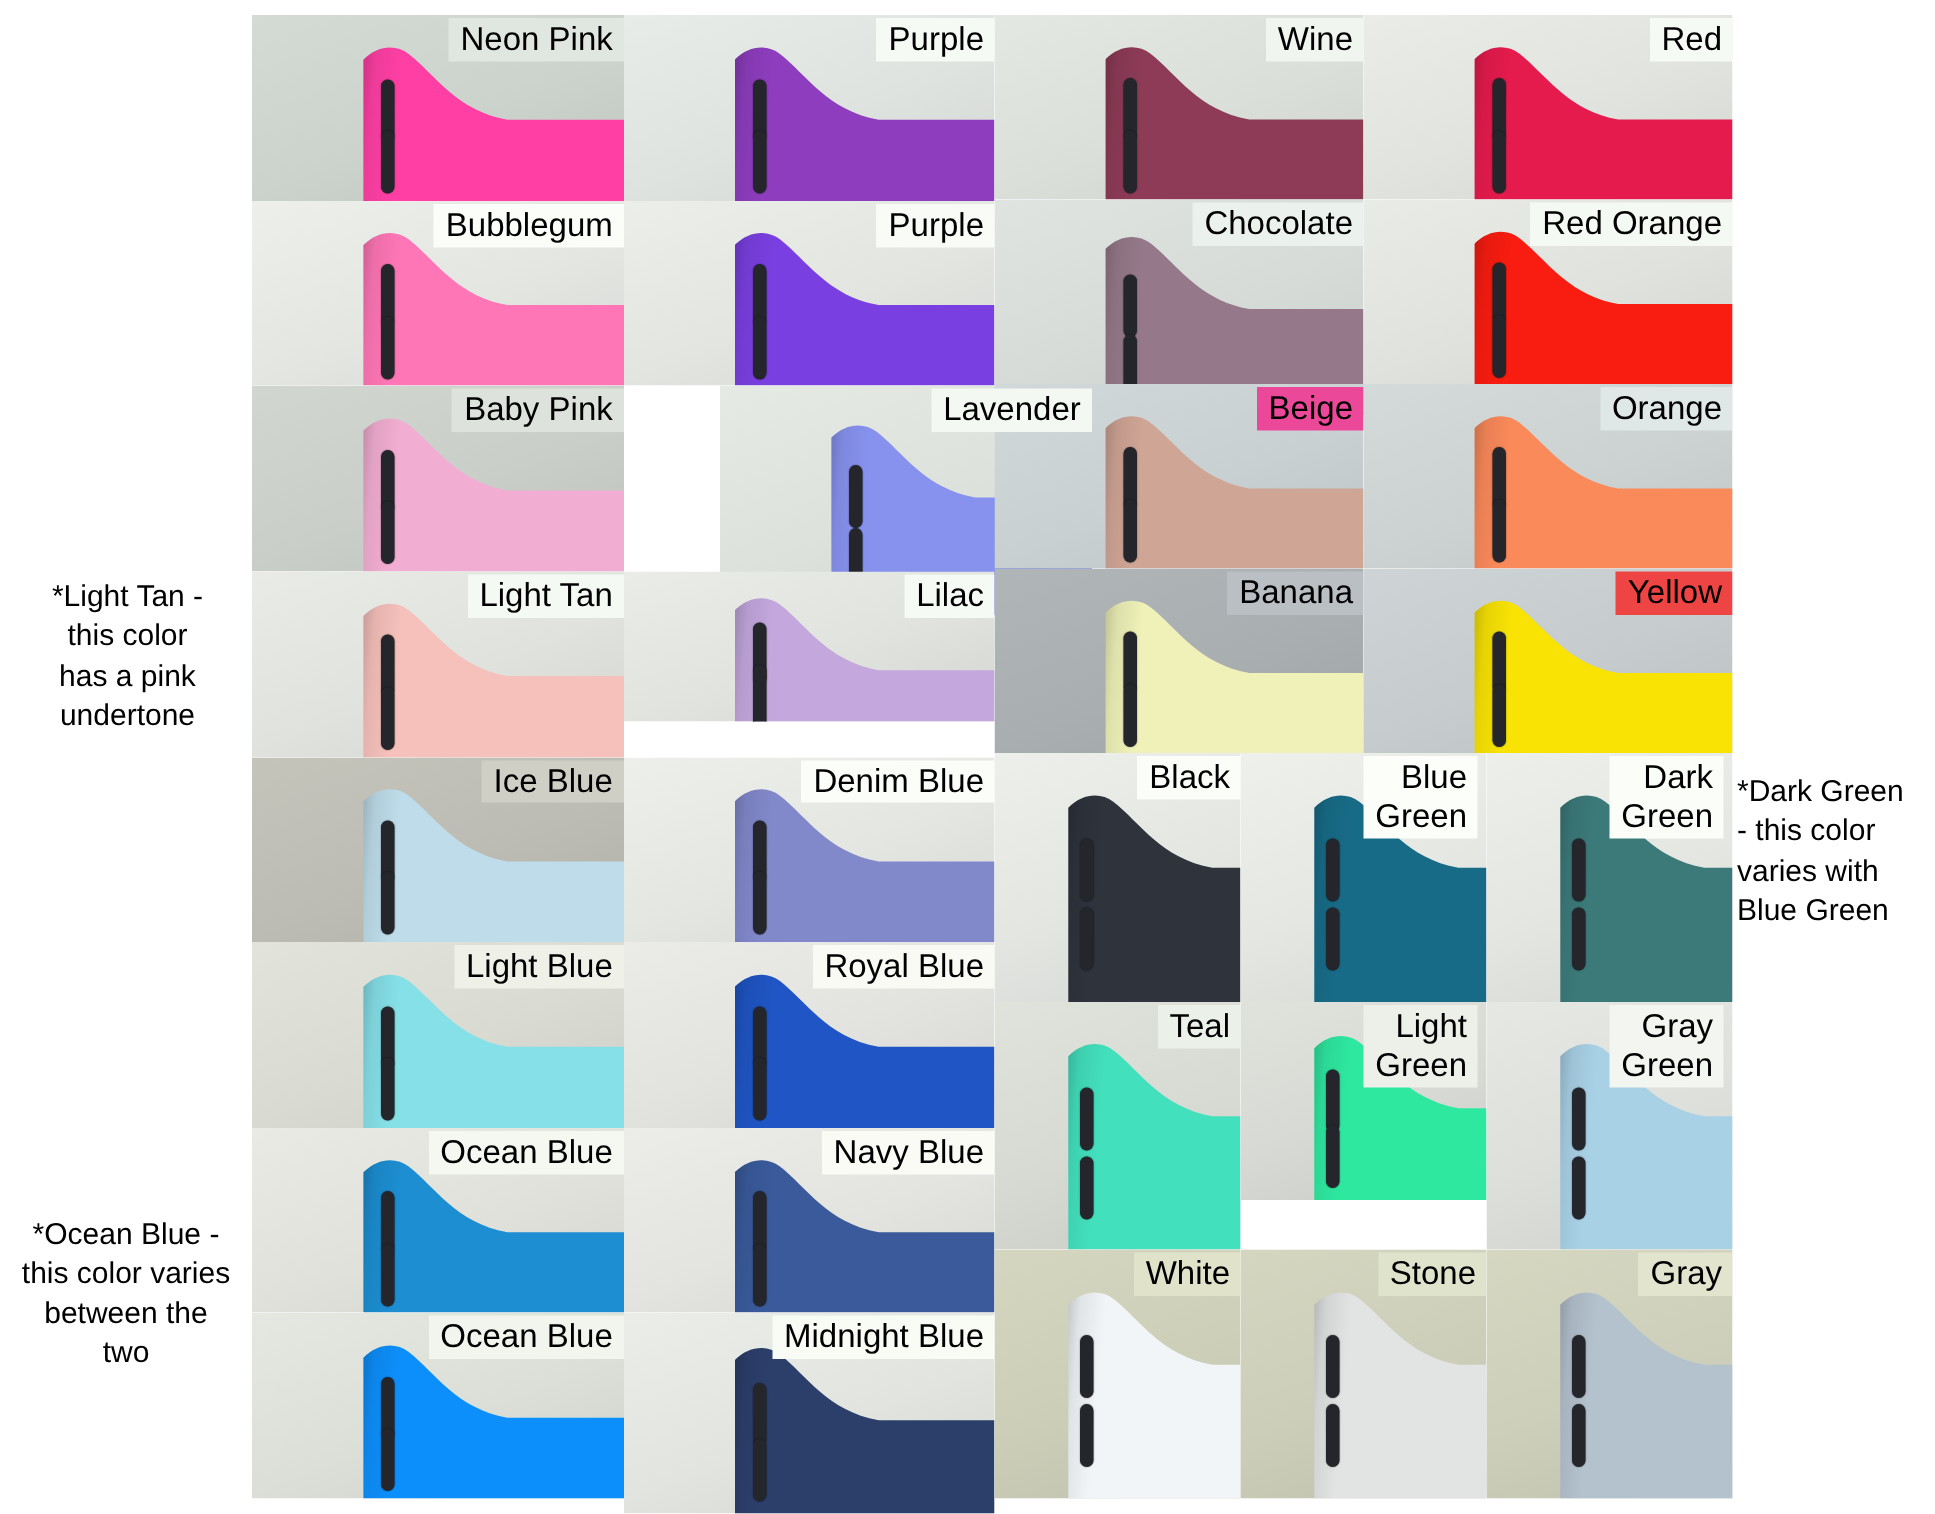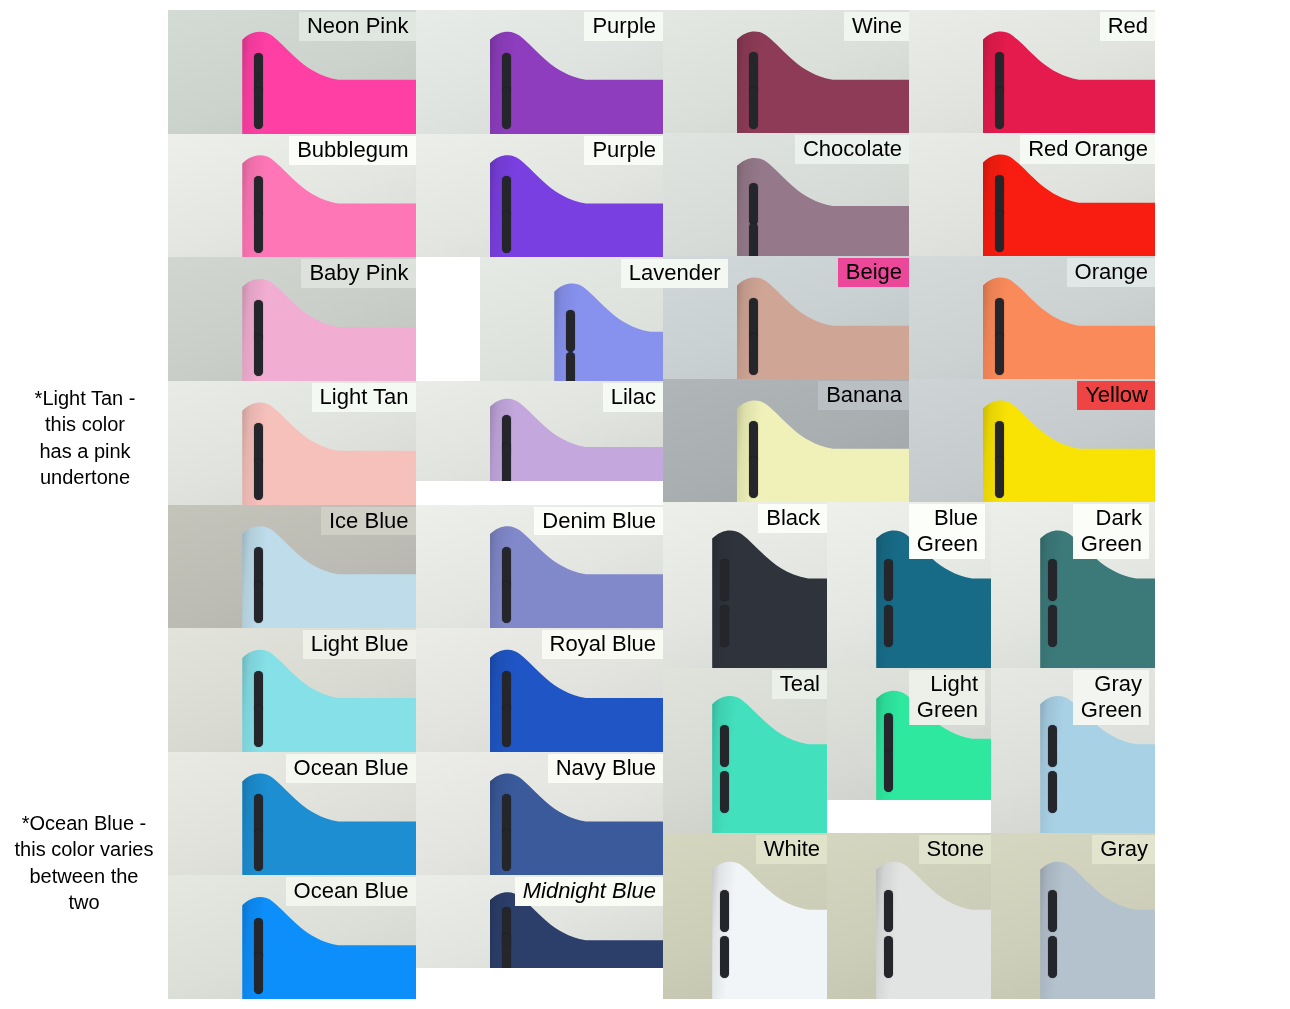--- a/index.html
+++ b/index.html
@@ -211,21 +211,21 @@
       </div>
       <div class="cell" style="left: 168px; top: 875.375px; width: 247.5px; height: 123.625px;">
         <div class="bg" style="background: linear-gradient(160deg, rgb(229, 232, 225) 0%, rgb(220, 223, 216) 55%, rgb(207, 210, 203) 100%);"></div>
         <div class="band">
           <div class="body" style="background: linear-gradient(95deg, rgb(10, 114, 201) 0px, rgb(12, 133, 233) 9px, rgb(13, 143, 251) 26px, rgb(13, 143, 251) 100%); clip-path: path(&quot;M 0 10 C 10 0 22 0 30 6 C 48 20 62 44 96 50 L 500 50 L 500 400 L 0 400 Z&quot;);"></div>
           <div class="lug a"></div>
           <div class="lug b"></div>
         </div>
         <div class="label" style="background: rgb(242, 245, 238);">Ocean Blue</div>
       </div>
-      <div class="cell" style="left: 415.5px; top: 875.375px; width: 247.5px; height: 93px; font-style: italic;">
+      <div class="cell" style="left: 415.5px; top: 875.375px; width: 247.5px; height: 134px;">
         <div class="bg" style="background: linear-gradient(160deg, rgb(235, 237, 232) 0%, rgb(226, 228, 223) 55%, rgb(212, 214, 210) 100%);"></div>
         <div class="band">
           <div class="body" style="background: linear-gradient(95deg, rgb(35, 50, 86) 0px, rgb(41, 59, 100) 9px, rgb(44, 63, 107) 26px, rgb(44, 63, 107) 100%); clip-path: path(&quot;M 0 10 C 10 0 22 0 30 6 C 48 20 62 44 96 50 L 500 50 L 500 400 L 0 400 Z&quot;);"></div>
           <div class="lug a"></div>
           <div class="lug b"></div>
         </div>
         <div class="label" style="background: rgb(249, 251, 245);">Midnight Blue</div>
       </div>
       <div class="cell" style="left: 663px; top: 10px; width: 246px; height: 123px;">
         <div class="bg" style="background: linear-gradient(160deg, rgb(227, 232, 227) 0%, rgb(218, 223, 218) 55%, rgb(205, 210, 205) 100%);"></div>
@@ -389,14 +389,18 @@
   <div class="note" id="note-ocean-blue">*Ocean Blue -
 this color varies
 between the
 two</div>
 
   <div class="note" id="note-light-tan">*Light Tan -
 this color
 has a pink
 undertone</div>
 
+  <div class="note" id="note-dark-green">*Dark Green
+- this color
+varies with
+Blue Green</div>
 
 </div>
 
 </body></html>

